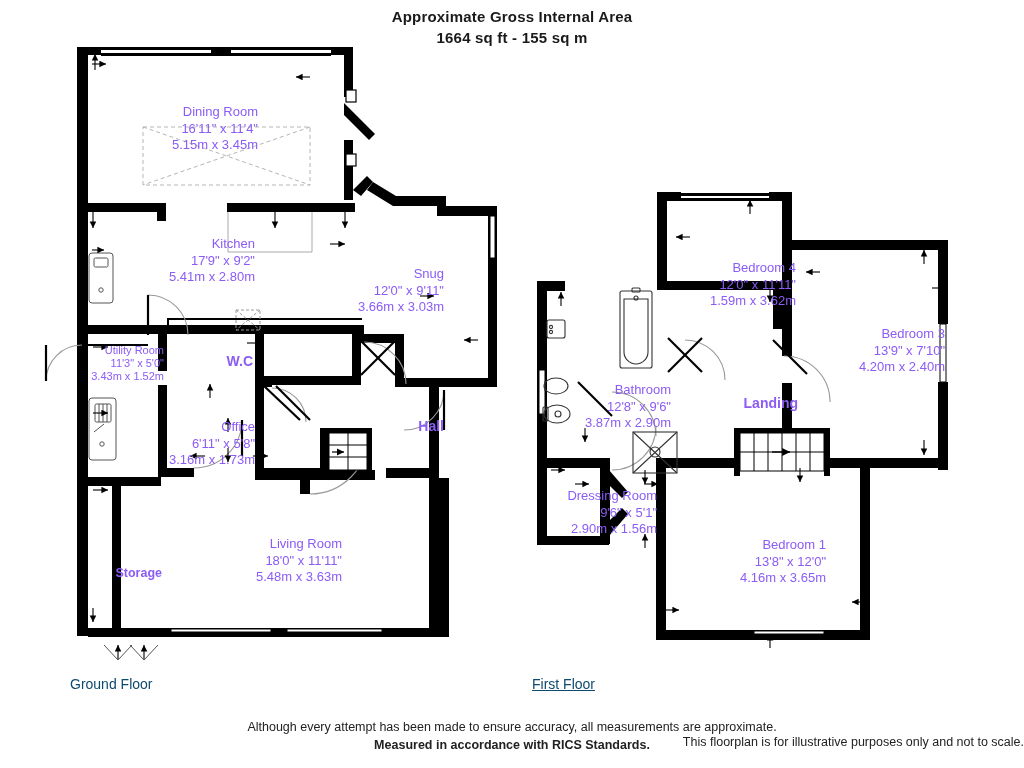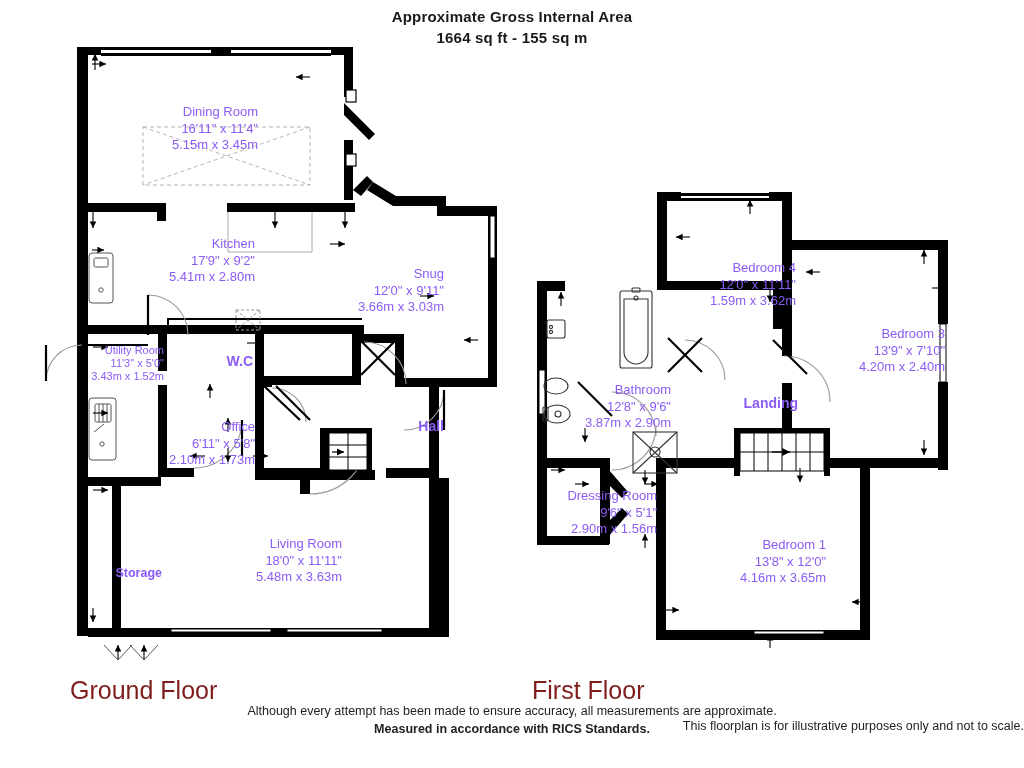--- a/index.html
+++ b/index.html
@@ -26,34 +26,35 @@
     text-align: center;
     font-weight: bold;
     font-size: 15px;
     letter-spacing: 0.2px;
   }
   #hdr-line1 { top: 8px; }
   #hdr-line2 { top: 29px; }
 
   .floor-title {
     position: absolute;
-    font-size: 25px;
+    font-size: 14px;
     font-weight: normal;
-    color: #7f1d1d;
+    color: #0c4a6e;
     white-space: nowrap;
   }
   #ground-floor-title { left: 70px; top: 676px; }
-  #first-floor-title  { left: 532px; top: 676px; }
+  #first-floor-title  { left: 532px; top: 676px; text-decoration: underline; }
 
   .disclaimer {
     position: absolute;
     left: 0; right: 0;
     text-align: center;
     font-size: 12.5px;
     color: #222;
+    margin-top: 16px;
   }
   #disc1 { top: 704px; }
   #disc2 { top: 719px; text-align: right; }
   #disc3 { top: 722px; font-weight: bold; }
 
   
   .room-label {
     position: absolute;
     text-align: right;
     font-size: 13px;
@@ -411,21 +412,21 @@
   </div>
 
   <div class="room-label plain" style="left:165px;top:353px;width:88px">
     <span class="rl-name">W.C</span>
 
   </div>
 
   <div class="room-label" style="left:163px;top:419px;width:92px">
     <span class="rl-name">Office</span>
     <span class="rl-imp">6'11" x 5'8"</span>
-    <span class="rl-met">2.10m x 1.73m</span>
+    <span class="rl-met">3.16m x 1.73m</span>
   </div>
 
   <div class="room-label plain" style="left:372px;top:418px;width:72px">
     <span class="rl-name">Hall</span>
 
   </div>
 
   <div class="room-label" style="left:238px;top:536px;width:104px">
     <span class="rl-name">Living Room</span>
     <span class="rl-imp">18'0" x 11'11"</span>

